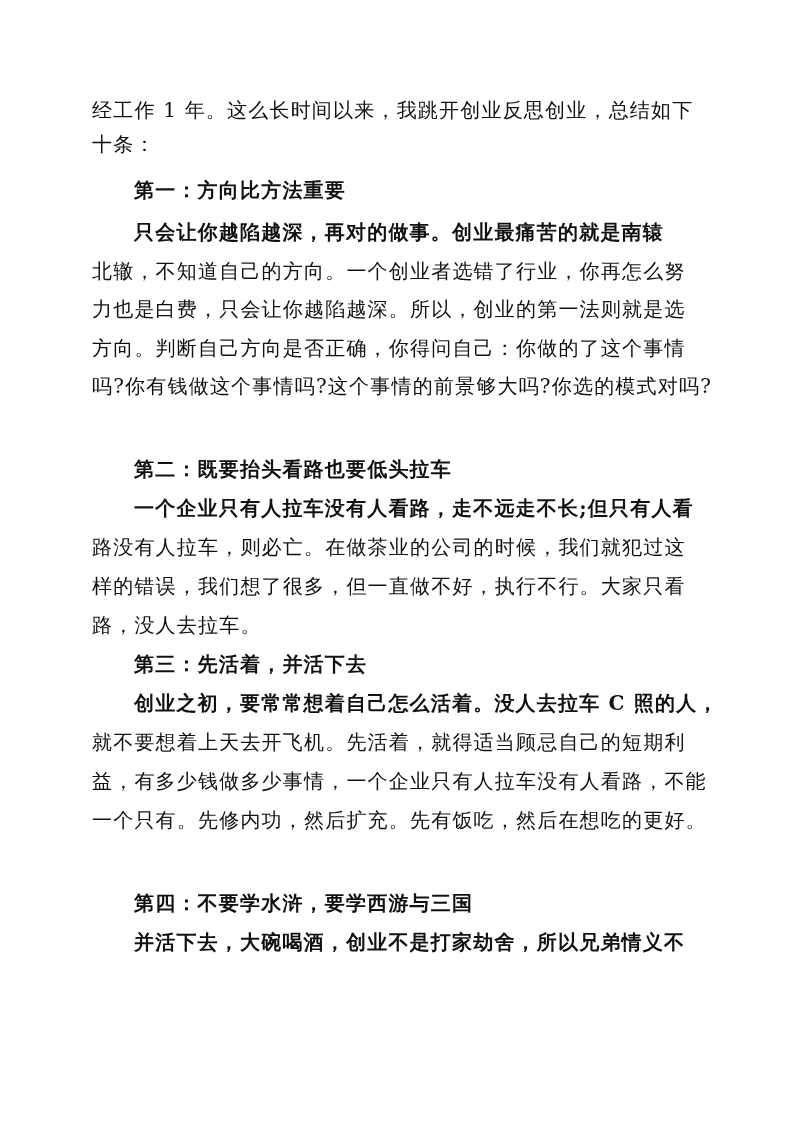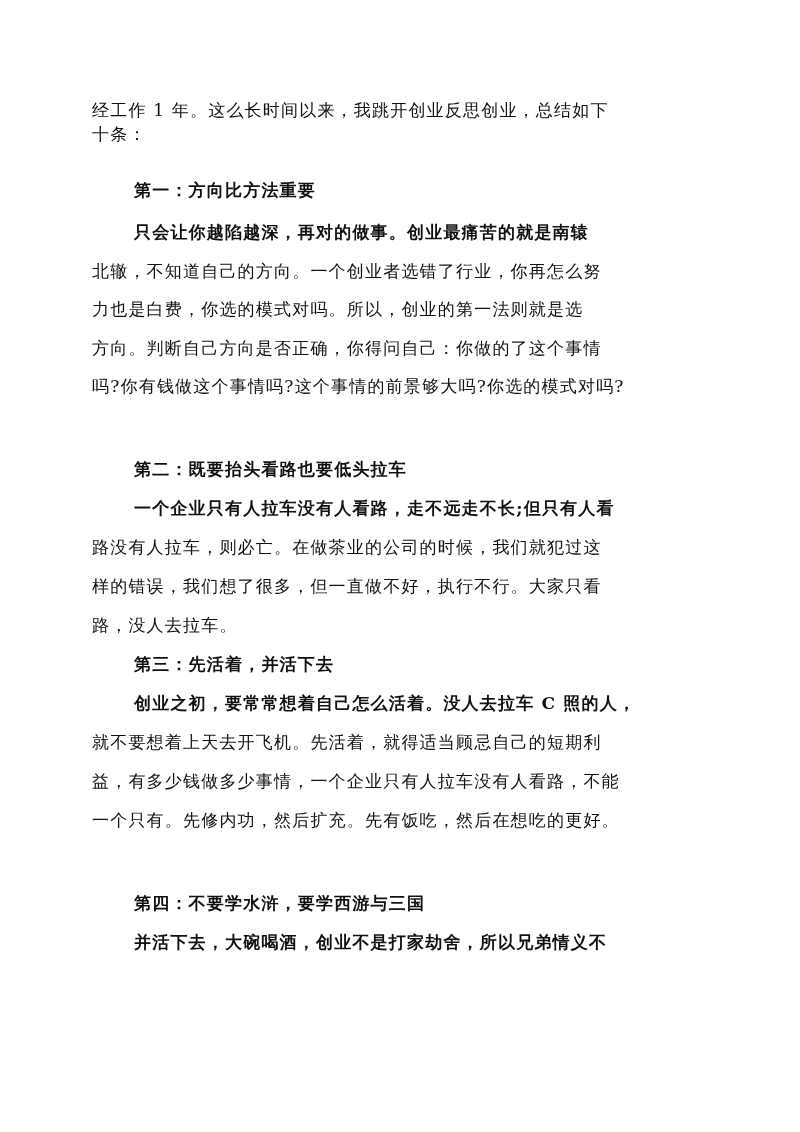--- a/index.html
+++ b/index.html
@@ -1,32 +1,32 @@
 <!DOCTYPE html>
 <html><head>
 <meta charset="utf-8">
 <style>
   html, body { margin: 0; padding: 0; background: #ffffff; }
   body { width: 800px; height: 1132px; position: relative; overflow: hidden;
          font-family: "DejaVu Serif", "Liberation Serif", serif; color: #111; }
   .page { position: absolute; left: 92px; top: 98px; width: 624px; }
-  .line { position: absolute; left: 0; height: 24px; font-size: 17px; line-height: 24px;
+  .line { position: absolute; left: 0; height: 24px; font-size: 20px; line-height: 24px;
           white-space: nowrap; letter-spacing: 1.2px; }
   .indent { left: 42px; font-weight: bold; }
 </style>
 </head>
 <body>
 
 <div class="page">
   <div class="line" style="top:0px">经工作 1 年。这么长时间以来，我跳开创业反思创业，总结如下</div>
-  <div class="line" style="top:24px">十条：</div>
+  <div class="line" style="top:34px">十条：</div>
   <div class="line indent" style="top:80px">第一：方向比方法重要</div>
   <div class="line indent" style="top:122px">只会让你越陷越深，再对的做事。创业最痛苦的就是南辕</div>
   <div class="line" style="top:161px">北辙，不知道自己的方向。一个创业者选错了行业，你再怎么努</div>
-  <div class="line" style="top:199px">力也是白费，你选的模式对吗。所以，创业的第一法则就是选</div>
+  <div class="line" style="top:199px">力也是白费，只会让你越陷越深。所以，创业的第一法则就是选</div>
   <div class="line" style="top:238px">方向。判断自己方向是否正确，你得问自己：你做的了这个事情</div>
   <div class="line" style="top:276px">吗?你有钱做这个事情吗?这个事情的前景够大吗?你选的模式对吗?</div>
   <div class="line indent" style="top:359px">第二：既要抬头看路也要低头拉车</div>
   <div class="line indent" style="top:398px">一个企业只有人拉车没有人看路，走不远走不长;但只有人看</div>
   <div class="line" style="top:437px">路没有人拉车，则必亡。在做茶业的公司的时候，我们就犯过这</div>
   <div class="line" style="top:476px">样的错误，我们想了很多，但一直做不好，执行不行。大家只看</div>
   <div class="line" style="top:515px">路，没人去拉车。</div>
   <div class="line indent" style="top:554px">第三：先活着，并活下去</div>
   <div class="line indent" style="top:593px">创业之初，要常常想着自己怎么活着。没人去拉车 C 照的人，</div>
   <div class="line" style="top:632px">就不要想着上天去开飞机。先活着，就得适当顾忌自己的短期利</div>

